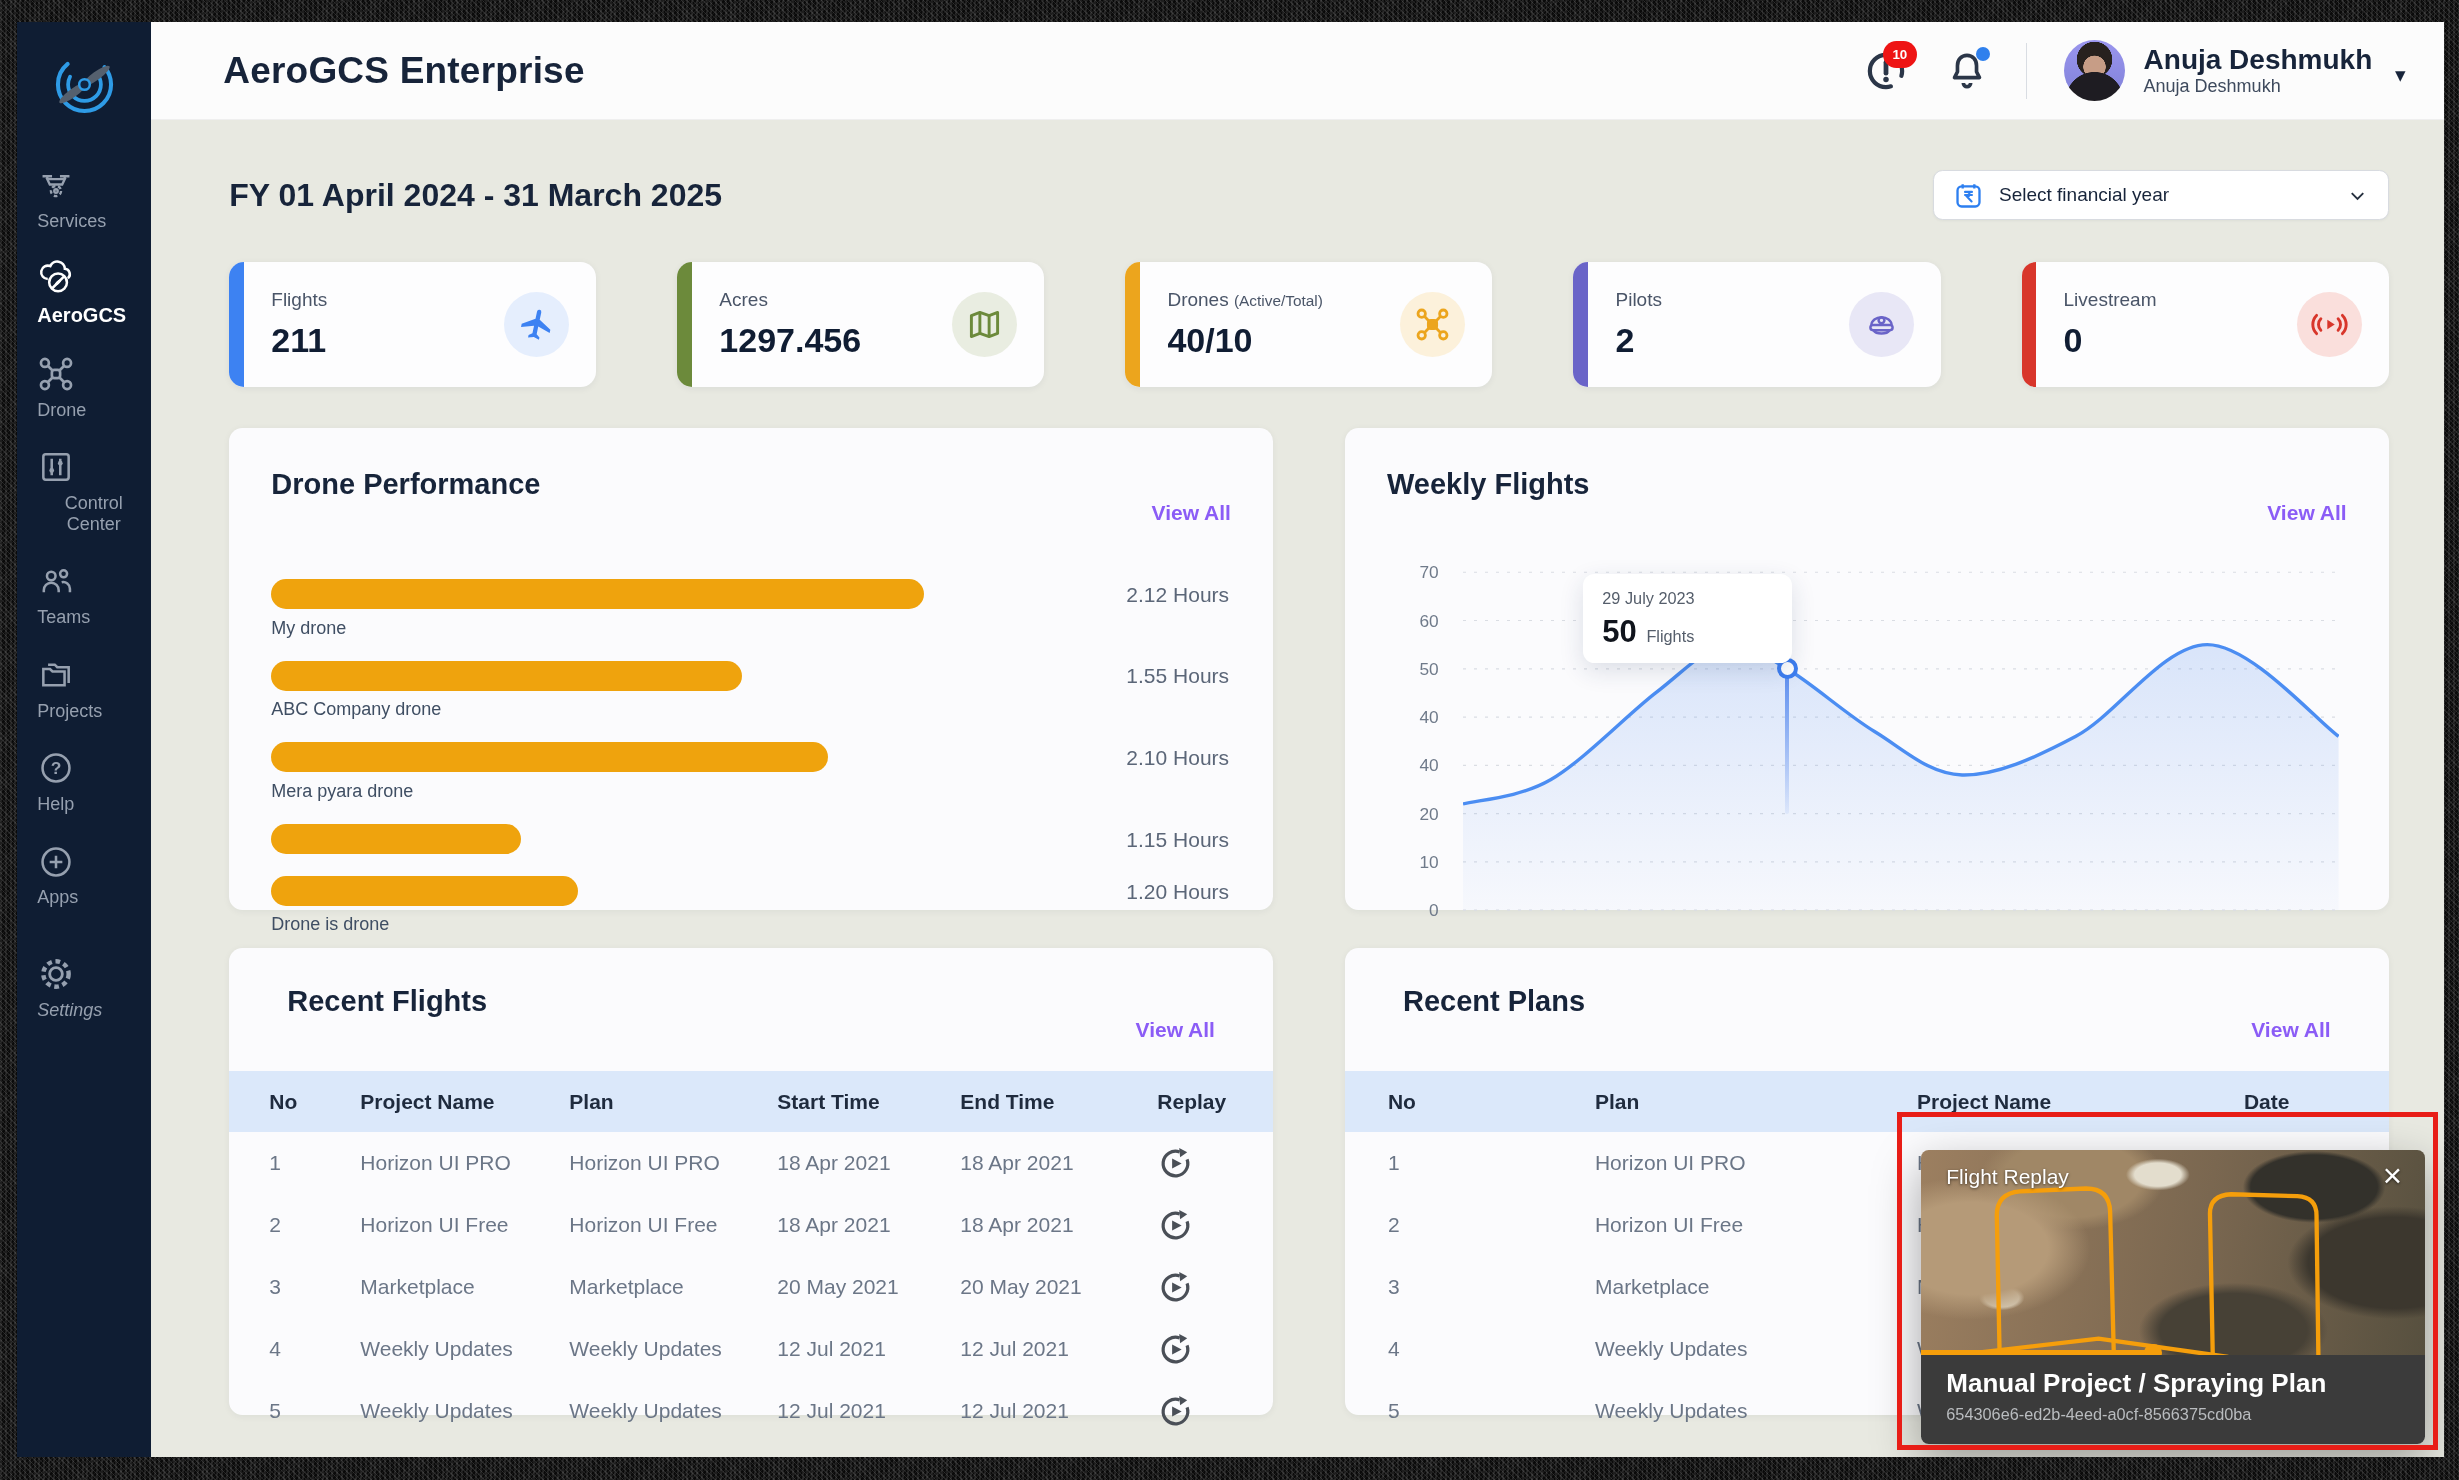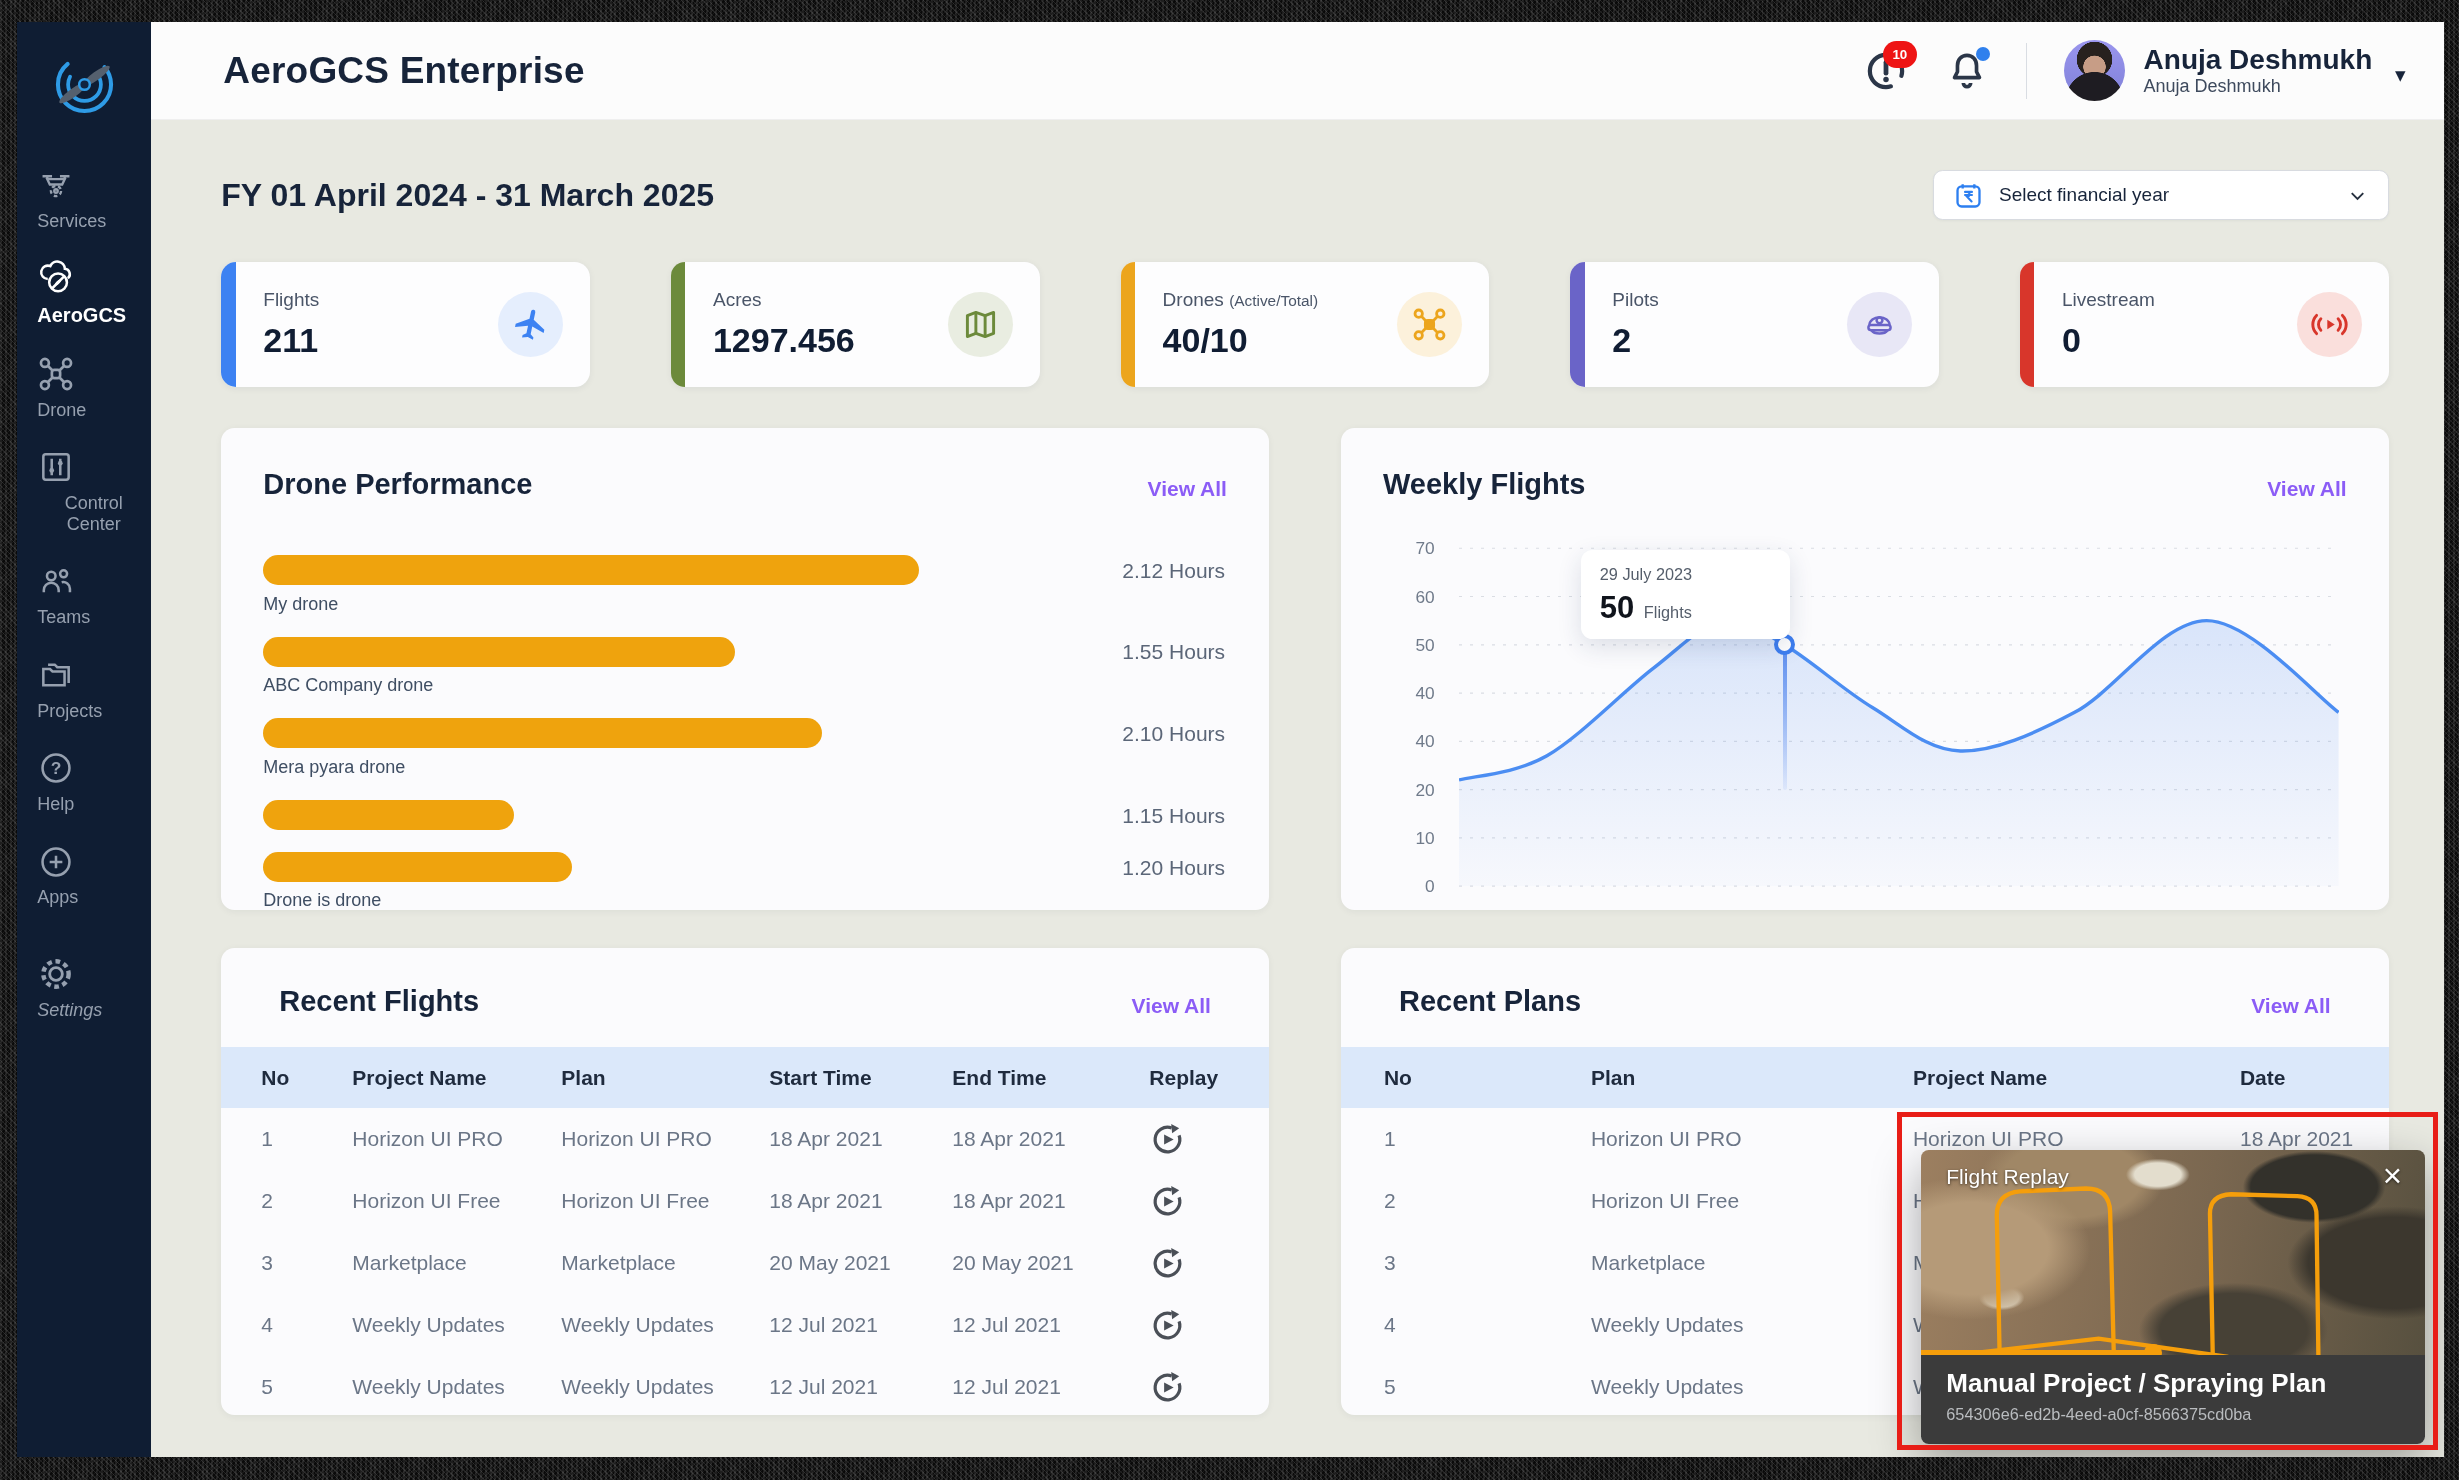--- a/index.html
+++ b/index.html
@@ -42,21 +42,21 @@
     background:
       radial-gradient(circle at 50% 100%, #1e1c22 0 42%, transparent 43%),
       radial-gradient(circle at 50% 44%, #c79d86 0 24%, transparent 25%),
       radial-gradient(circle at 50% 32%, #27211e 0 34%, transparent 35%),
       linear-gradient(180deg,#9a95ee,#7f81d8);}
   .names{display:flex;flex-direction:column;line-height:1.15;}
   .uname{font-size:28px;font-weight:bold;color:#17243a;}
   .usub{font-size:18px;color:#3e4a5d;}
   .caret{font-size:21px;color:#17243a;margin-left:3.8px;margin-top:9.6px;}
   
-  .content{flex:1;padding:50px 55px 0 70px;min-height:0;position:relative;}
+  .content{flex:1;padding:50px 55px 0 70px;min-height:0;position:relative;margin-left:8px;}
   .fy-row{display:flex;align-items:center;}
   .fy-heading{font-size:32px;font-weight:bold;color:#17243a;margin:0;}
   .fy-select{margin-left:auto;width:416px;height:48px;background:#fff;border:1px solid #d8dbe0;
     border-radius:9.6px;display:flex;align-items:center;padding:0 19px;gap:15.4px;cursor:pointer;
     box-shadow:0 1px 2.9px rgba(20,30,60,.05);}
   .fy-select .cal-ico{width:31px;height:31px;}
   .fy-select .cal-ico svg{width:100%;height:100%;}
   .fy-select .fy-text{font-size:19px;color:#17243a;}
   .fy-select .sel-chev{margin-left:auto;width:23px;height:23px;}
   
@@ -74,21 +74,21 @@
   .stat-ico svg{width:37px;height:37px;}
   .tilt{transform:rotate(12deg);}
   
   .grid-2{display:grid;grid-template-columns:1fr 1fr;gap:72px;}
   .charts-row{margin-top:41px;}
   .tables-row{margin-top:38px;}
   .panel{background:#fbfbfd;border-radius:13.4px;box-shadow:0 1.9px 7.7px rgba(20,30,60,.05);
     padding:40px 42px;position:relative;}
   .charts-row .panel{height:482px;box-sizing:border-box;}
   .tables-row .panel{height:467px;box-sizing:border-box;padding:37px 0 0;}
-  .panel-head{display:flex;align-items:flex-end;}
+  .panel-head{display:flex;align-items:flex-start;flex-direction:column;}
   .table-panel .panel-head{padding:0 58px;}
   .panel-title{font-size:29px;font-weight:bold;color:#17243a;margin:0;}
   .view-all{margin-left:auto;font-size:21px;font-weight:bold;color:#8b5cf6;text-decoration:none;cursor:pointer;}
   
   .perf-list{margin-top:54px;}
   .perf-row{position:relative;margin-bottom:22px;}
   .perf-bar{height:30px;border-radius:15.4px;background:#efa30d;width:0;}
   .perf-name{margin-top:8.6px;font-size:18px;color:#3f4e63;}
   .perf-hours{position:absolute;right:1.9px;top:3.8px;font-size:21px;color:#5b6678;}
   

